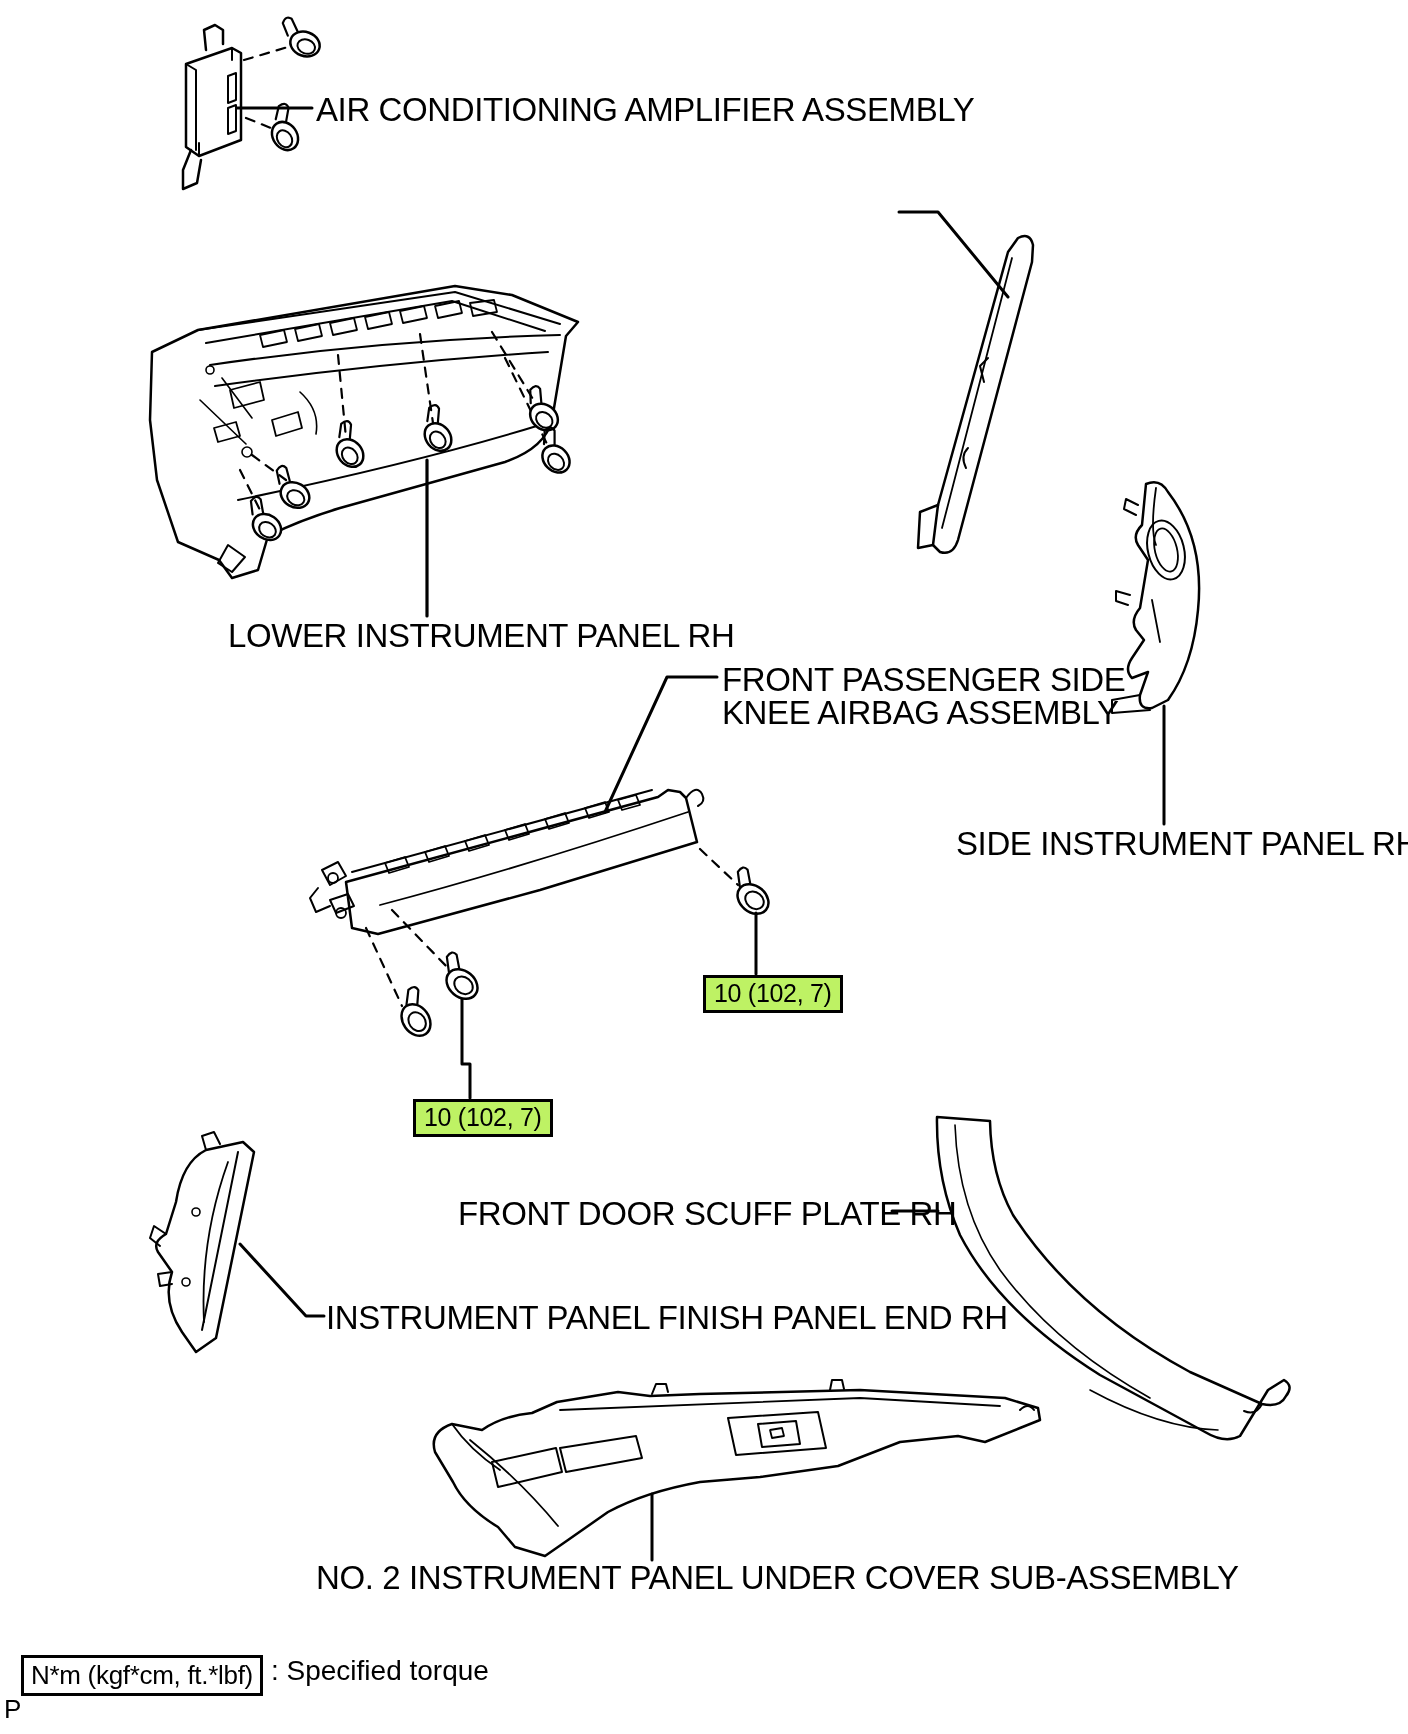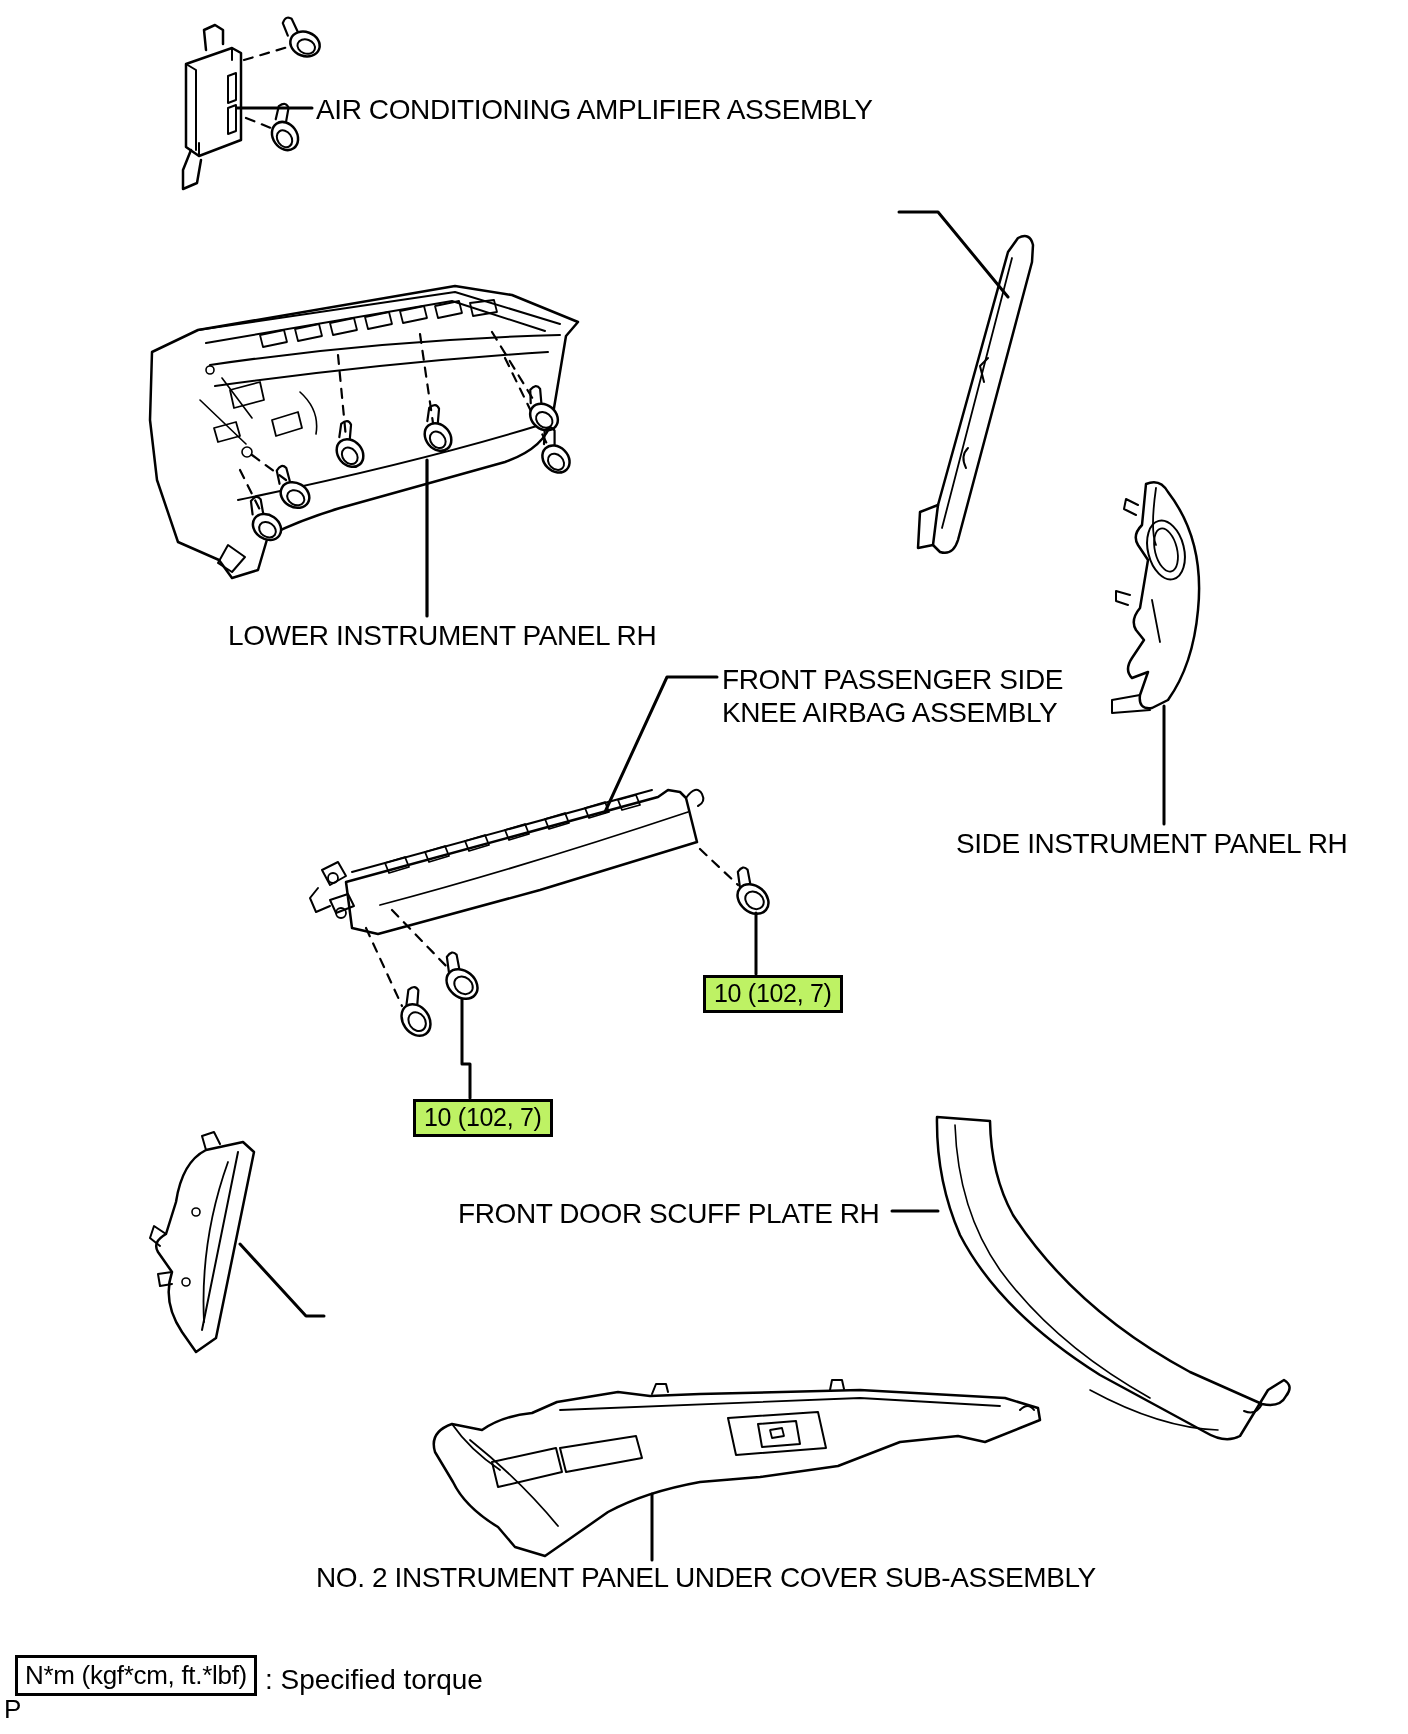--- a/index.html
+++ b/index.html
@@ -1,23 +1,23 @@
 <!DOCTYPE html>
 <html><head>
 <meta charset="utf-8">
 <style>
   html,body{margin:0;padding:0;background:#fff;}
   #page{position:relative;width:1408px;height:1734px;background:#ffffff;overflow:hidden;
         font-family:"Liberation Sans","DejaVu Sans",sans-serif;color:#000;}
   #art{position:absolute;left:0;top:0;}
-  .lbl{position:absolute;white-space:nowrap;font-size:28px;letter-spacing:-0.4px;
+  .lbl{position:absolute;white-space:nowrap;font-size:33px;letter-spacing:-0.4px;
        line-height:33px;color:#000;}
   .torque{position:absolute;border:3px solid #000;font-size:25px;letter-spacing:-0.3px;
           padding:1px 8px 2px 8px;background:#bef264;}
-  .legend{position:absolute;left:15px;top:1655px;display:flex;align-items:flex-end;}
+  .legend{position:absolute;left:21px;top:1655px;display:flex;align-items:flex-start;}
   .legend-box{border:3px solid #000;font-size:26px;letter-spacing:-0.3px;padding:2px 7px;}
   .legend-suffix{font-size:28px;margin-left:8px;}
   .page-marker{position:absolute;left:4px;top:1694px;font-size:26px;}
 </style>
 </head>
 <body>
 
 <div id="page">
 
   <svg id="art" width="1408" height="1734" viewBox="0 0 1408 1734" fill="none" stroke="#000" stroke-width="2.5" stroke-linecap="round" stroke-linejoin="round">
@@ -145,20 +145,21 @@
 
   <div class="lbl" style="left:722px;top:663px">
     <div>FRONT PASSENGER SIDE</div>
     <div>KNEE AIRBAG ASSEMBLY</div>
   </div>
 
   <div class="lbl" style="left:956px;top:827px">SIDE INSTRUMENT PANEL RH</div>
 
   <div class="lbl" style="left:458px;top:1197px">FRONT DOOR SCUFF PLATE RH</div>
 
+  <div class="lbl" style="left:326px;top:1301px">INSTRUMENT PANEL FINISH PANEL END RH</div>
 
   <div class="lbl" style="left:316px;top:1561px">NO. 2 INSTRUMENT PANEL UNDER COVER SUB-ASSEMBLY</div>
 
   <div class="torque" style="left:413px;top:1099px">10 (102, 7)</div>
 
   <div class="torque" style="left:703px;top:975px">10 (102, 7)</div>
 
   <div class="legend">
     <span class="legend-box">N*m (kgf*cm, ft.*lbf)</span>
     <span class="legend-suffix">: Specified torque</span>

